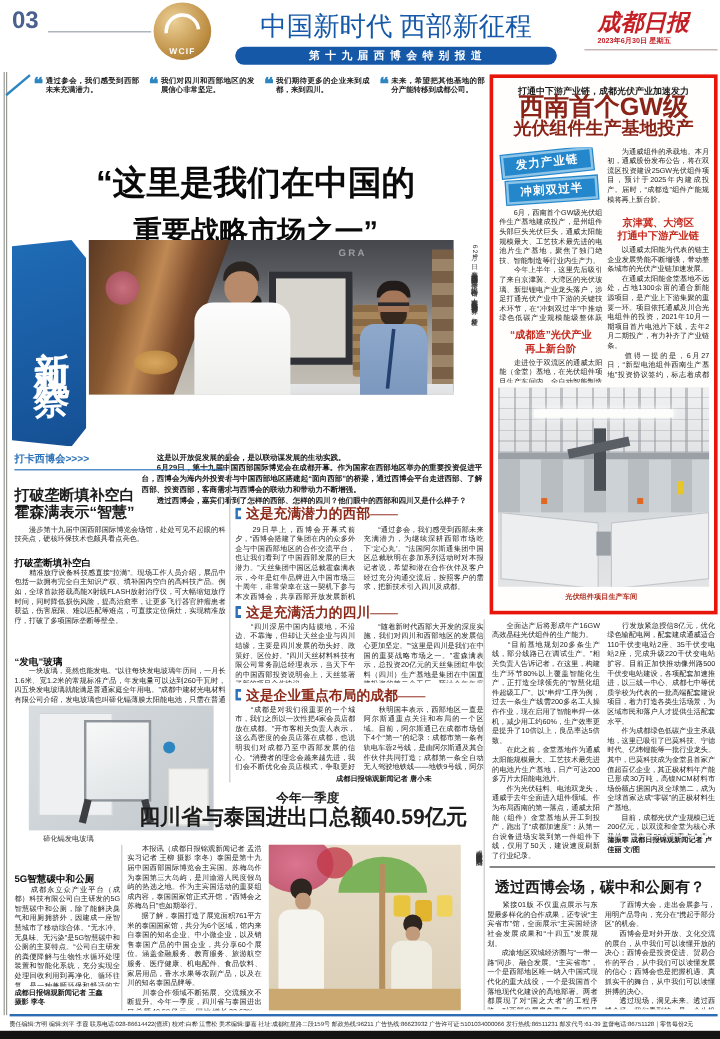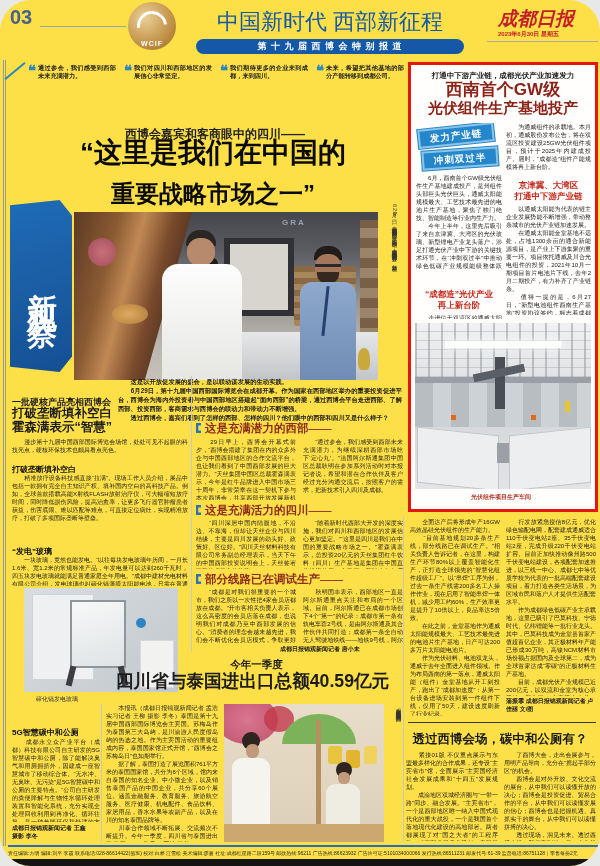--- a/index.html
+++ b/index.html
@@ -1,17 +1,17 @@
 <!DOCTYPE html>
 <html><head>
 <meta charset="utf-8">
 <style>
   html,body{margin:0;padding:0;background:#e8e8e6;}
-  .page{position:relative;width:600px;height:866px;background:#fde047;overflow:hidden;
-        font-family:"Liberation Sans",sans-serif;color:#1c1c1c;border-radius:31px;}
+  .page{position:relative;width:600px;height:866px;background:#ffffff;overflow:hidden;
+        font-family:"Liberation Sans",sans-serif;color:#1c1c1c;}
   .abs{position:absolute;}
   .t{font-size:6px;line-height:8px;color:#1d1d1d;text-align:justify;white-space:pre-line;overflow:hidden;}
   .bold{font-weight:bold;}
   .center{text-align:center;}
   .right{text-align:left;}
   .sec-title{font-size:11.5px;font-weight:bold;color:#8d2a1a;white-space:nowrap;font-family:"Liberation Serif",serif;}
   .sec-title::before{content:"";display:inline-block;width:5px;height:10px;background:#2d72b8;margin-right:4px;
         clip-path:polygon(0 0,100% 0,100% 25%,45% 25%,45% 75%,100% 75%,100% 100%,0 100%);vertical-align:-1px;}
   .subhead{font-size:8px;font-weight:bold;color:#111;text-align:center;}
   .red-sub{font-size:8.5px;font-weight:bold;color:#c5281c;text-align:center;line-height:11px;white-space:pre-line;}
@@ -44,29 +44,28 @@
   <div class="abs" style="left:487px;top:41px;width:111px;border-top:1px solid #b9a5a5;"></div>
 
   <div class="abs" style="left:3px;top:60px;height:786px;border-left:3px double #9a9a94;"></div>
 
   <div class="abs" style="left:2px;top:70px;width:26px;border-top:2px solid #2e86c1;transform:rotate(-40deg);"></div>
   <div class="abs t" style="left:28px;top:64px;width:88px;height:56px;font-weight:600;font-size:6.2px;"><span class="quote-mark">❝</span><span>通过参会，我们感受到西部未来充满潜力。</span></div>
   <div class="abs t" style="left:124px;top:64px;width:88px;height:56px;font-weight:600;font-size:6.2px;"><span class="quote-mark">❝</span><span>我们对四川和西部地区的发展信心非常坚定。</span></div>
   <div class="abs t" style="left:220px;top:64px;width:88px;height:56px;font-weight:600;font-size:6.2px;"><span class="quote-mark">❝</span><span>我们期待更多的企业来到成都，来到四川。</span></div>
   <div class="abs t" style="left:316px;top:64px;width:88px;height:56px;font-weight:600;font-size:6.2px;"><span class="quote-mark">❝</span><span>未来，希望把其他基地的部分产能转移到成都公司。</span></div>
 
-  <div class="abs center bold" style="left:40px;top:126px;width:350px;font-size:12px;color:#222;">西博会嘉宾和客商眼中的四川——</div>
   <div class="abs center" style="left:28px;top:139px;width:370px;font-size:28px;font-weight:700;line-height:27px;color:#0a0a0a;">“这里是我们在中国的</div>
   <div class="abs center" style="left:28px;top:180px;width:370px;font-size:24px;font-weight:900;line-height:27px;color:#0a0a0a;">重要战略市场之一”</div>
 
   <div class="abs" style="left:10px;top:200px;width:62px;height:172px;background:linear-gradient(160deg,#1f6cb6,#154f93);clip-path:polygon(0 3%,80% 0,100% 9%,100% 91%,80% 100%,0 97%);display:flex;align-items:center;justify-content:center;">
     <div style="writing-mode:vertical-rl;color:#fff;font-size:30px;font-weight:900;letter-spacing:12px;transform:skewY(-3deg);">新观察</div>
   </div>
 
-  <div class="photo abs" style="left:74px;top:212px;width:304px;height:168px;background:linear-gradient(#46474d 0%,#5a5b60 22%,#75767a 38%,#9a9894 55%,#b9b5ad 78%,#c7c2b8 100%);">
+  <div class="photo abs" style="left:74px;top:200px;width:304px;height:129px;background:linear-gradient(#46474d 0%,#5a5b60 22%,#75767a 38%,#9a9894 55%,#b9b5ad 78%,#c7c2b8 100%);">
     <div style="left:0;top:0;width:118px;height:100%;background:linear-gradient(105deg,#5c3a24 0%,#8a5a32 28%,#c08954 44%,#7a4a2c 62%,#4a3020 80%);clip-path:polygon(0 0,100% 0,60% 100%,0 100%);"></div>
     <div style="left:14px;top:26px;width:28px;height:28px;border-radius:50%;background:radial-gradient(#d4758a,#a94b62);opacity:.85;"></div>
     <div style="left:38px;top:92px;width:36px;height:20px;border-radius:50%;background:radial-gradient(#e4b365,#b9843c);opacity:.85;"></div>
     <div style="left:150px;top:26px;width:58px;height:66px;background:#d8d5cf;border:6px solid #2f3137;"></div>
     <div style="left:220px;top:54px;width:62px;height:60px;background:repeating-linear-gradient(0deg,#a8865c 0 6px,#8a6a44 6px 12px);border-radius:3px;"></div>
     <div style="left:286px;top:8px;width:18px;height:118px;background:repeating-linear-gradient(0deg,#9c8468 0 10px,#7a5f47 10px 20px);"></div>
     <div style="left:118px;top:120px;width:186px;height:48px;background:linear-gradient(#e6e7e8,#c2c5c8);"></div>
     <div style="left:268px;top:130px;width:14px;height:26px;background:#7fae57;border-radius:45% 45% 30% 30%;"></div>
     <div style="left:284px;top:136px;width:12px;height:22px;background:#c9a83c;border-radius:45% 45% 30% 30%;"></div>
     <div style="left:134px;top:46px;width:10px;height:12px;background:#1f1b18;border-radius:50% 50% 40% 40%;"></div>
@@ -89,27 +88,27 @@
 　　透过西博会，嘉宾们看到了怎样的西部、怎样的四川？他们眼中的西部和四川又是什么样子？</div>
 
   <div class="abs sec-title" style="left:196px;top:421px;">这是充满潜力的西部——</div>
   <div class="abs t" style="left:196px;top:438px;width:100px;height:62px;">　　29日早上，西博会开幕式前夕，“西博会搭建了集团在内的众多外企与中国西部地区的合作交流平台，也让我们看到了中国西部发展的巨大潜力。”天丝集团中国区总裁霍森满表示，今年是红牛品牌进入中国市场三十周年，非常荣幸在这一契机下参与本次西博会，共享西部开放发展新机遇。</div>
   <div class="abs t" style="left:303px;top:438px;width:100px;height:62px;">　　“通过参会，我们感受到西部未来充满潜力，为继续深耕西部市场吃下‘定心丸’。”法国阿尔斯通集团中国区总裁耿明在参加系列活动时对本报记者说，希望和潜在合作伙伴及客户经过充分沟通交流后，按照客户的需求，把新技术引入四川及成都。</div>
 
   <div class="abs sec-title" style="left:196px;top:503px;">这是充满活力的四川——</div>
   <div class="abs t" style="left:196px;top:519px;width:100px;height:50px;">　　“四川深居中国内陆腹地，不沿边、不靠海，但却让天丝企业与四川结缘，主要是四川发展的劲头好、政策好、区位好。”四川天丝材料科技有限公司常务副总经理表示，当天下午的中国西部投资说明会上，天丝签署了新的项目合作协议。</div>
   <div class="abs t" style="left:303px;top:519px;width:100px;height:50px;">　　“随着新时代西部大开发的深度实施，我们对四川和西部地区的发展信心更加坚定。”“这里是四川是我们在中国的重要战略市场之一。”霍森满表示，总投资20亿元的天丝集团红牛饮料（四川）生产基地是集团在中国直接投资的第二个工厂，预计今年年底投产，满产后年产值约50亿元，将主要辐射中国西部地区市场。</div>
 
-  <div class="abs sec-title" style="left:196px;top:572px;">部分线路已在调试生产——</div>
+  <div class="abs sec-title" style="left:196px;top:572px;">这是企业重点布局的成都——</div>
   <div class="abs t" style="left:196px;top:588px;width:100px;height:56px;">　　“成都是对我们很重要的一个城市，我们之所以一次性把4家会员店都放在成都。”开市客相关负责人表示，这么高密度的会员店落在成都，也说明我们对成都乃至中西部发展的信心。“消费者的理念会越来越先进，我们会不断优化会员店模式，争取更好把握成都市场和中西部其他城市消费升级的机遇和规律。”</div>
   <div class="abs t" style="left:303px;top:588px;width:100px;height:56px;">　　秋明国丰表示，西部地区一直是阿尔斯通重点关注和布局的一个区域。目前，阿尔斯通已在成都市场创下4个“第一”的纪录：成都市第一条有轨电车蓉2号线，是由阿尔斯通及其合作伙伴共同打造；成都第一条全自动无人驾驶地铁线——地铁9号线，阿尔斯通提供了无人驾驶技术；西南地区首个全自动驾驶的捷运系统，也是由阿尔斯通旗下合资公司提供；阿尔斯通还将为成都7号线提供车辆牵引系统。这是新一代的列车牵引技术，符合未来绿色交通的发展方向。
 　　“未来，希望把其他基地的部分产能转移到成都公司。”秋明国丰说，下一步将结合成都本土的人才、成本等综合优势，让成都基地不仅服务于成都市场，还能辐射西南和西北市场。</div>
   <div class="abs right bold" style="left:280px;top:645px;width:123px;font-size:6px;">成都日报锦观新闻记者 唐小未</div>
 
-  <div class="abs bold" style="left:12px;top:396px;width:176px;font-size:9px;">一批硬核产品亮相西博会</div>
+  <div class="abs bold" style="left:12px;top:377px;width:176px;font-size:8.5px;color:#2d72b8;border-bottom:1.5px solid #2d72b8;padding-bottom:2px;">打卡西博会&gt;&gt;&gt;&gt;</div>
   <div class="abs" style="left:12px;top:406px;width:176px;font-size:12.5px;font-weight:900;line-height:14px;">打破垄断填补空白</div>
   <div class="abs" style="left:12px;top:420px;width:176px;font-size:12.5px;font-weight:900;line-height:14px;">霍森满表示“智慧”</div>
   <div class="abs t" style="left:12px;top:438px;width:176px;height:24px;">　　漫步第十九届中国西部国际博览会场馆，处处可见不起眼的科技亮点，硬核环保技术也颇具看点亮色。</div>
   <div class="abs subhead" style="left:12px;top:464px;width:176px;text-align:left;">打破垄断填补空白</div>
   <div class="abs t" style="left:12px;top:474px;width:176px;height:70px;">　　精准放疗设备科技感直接“拉满”。现场工作人员介绍，展品中包括一款拥有完全自主知识产权、填补国内空白的高科技产品。例如，全球首款搭载高能X射线FLASH放射治疗仪，可大幅缩短放疗时间，同时降低损伤风险，提高治愈率，让更多飞行器官肿瘤患者获益，伤害底限、难以匹配等难点，可直接定位病灶，实现精准放疗，打破了多项国际垄断等壁垒。</div>
   <div class="abs subhead" style="left:12px;top:546px;width:176px;text-align:left;">“发电”玻璃</div>
   <div class="abs t" style="left:12px;top:556px;width:176px;height:30px;">　　一块玻璃，竟然也能发电。“以往每块发电玻璃年历间，一月长1.6米、宽1.2米的常规标准产品，年发电量可以达到260千瓦时，四五块发电玻璃就能满足普通家庭全年用电。”成都中建材光电材料有限公司介绍，发电玻璃也叫碲化镉薄膜太阳能电池，只需在普通玻璃上沉积一组以碲化镉为主的光电转换材料薄膜，普通玻璃就能从“绝缘体”变成能发电的“导体”，厚度薄、弱光发电，可发电、可遮风挡雨，是兼顾绿色与实用的建筑材料。</div>
 
   <div class="photo abs" style="left:24px;top:588px;width:154px;height:104px;background:linear-gradient(135deg,#d9dde0,#c2c8cd);">
     <div style="left:8px;top:6px;width:60px;height:84px;background:#eef0f1;border:1px solid #cfd4d8;"></div>
@@ -145,29 +144,29 @@
     <div style="left:8px;top:54px;width:38px;height:70px;background:#f6f4ee;border-radius:10px 10px 0 0;"></div>
     <div style="left:112px;top:58px;width:16px;height:16px;background:#2e2420;border-radius:50%;"></div>
     <div style="left:114px;top:68px;width:12px;height:12px;background:#c09a7a;border-radius:45%;"></div>
     <div style="left:102px;top:80px;width:34px;height:58px;background:#efece2;border-radius:9px 9px 0 0;"></div>
     <div style="left:0;top:120px;width:100%;height:18px;background:#caa870;"></div>
   </div>
   <div class="abs vtext" style="left:388px;top:704px;width:14px;height:138px;">观众在泰国国家馆参观选购特色商品</div>
 
   <div class="abs" style="left:408px;top:62px;width:184px;height:444px;border:3px solid #e8150b;background:#fffefc;">
     <div class="abs center bold" style="left:2px;top:6px;width:180px;font-size:7.5px;">打通中下游产业链，成都光伏产业加速发力</div>
-    <div class="abs center" style="left:2px;top:16px;width:180px;font-size:17px;font-weight:900;color:#8a2318;line-height:18px;">西南首个GW级</div>
+    <div class="abs center" style="left:2px;top:16px;width:180px;font-size:21px;font-weight:900;color:#8a2318;line-height:18px;">西南首个GW级</div>
     <div class="abs center" style="left:2px;top:34px;width:180px;font-size:15px;font-weight:900;color:#8a2318;line-height:18px;">光伏组件生产基地投产</div>
 
     <div class="abs" style="left:5px;top:58px;width:86px;height:196px;overflow:hidden;">
       <div class="stamp" style="transform:rotate(-6deg);margin:3px 0 2px 2px;">发力产业链</div>
       <div class="stamp" style="transform:rotate(-4deg);margin:4px 0 6px 6px;">冲刺双过半</div>
       <div class="t" style="height:96px;">　　6月，西南首个GW级光伏组件生产基地建成投产，是州组件头部巨头光伏巨头，通威太阳能规模最大、工艺技术最先进的电池片生产基地，聚焦了独门绝技、智能制造等行业内生产力。
 　　今年上半年，这里先后吸引了来自京津冀、大湾区的光伏玻璃、新型锂电产业龙头落户，涉足打通光伏产业中下游的关键技术环节，在“冲刺双过半”中推动绿色低碳产业规模能级整体跃升，助力成都加快绿色低碳优势产业集群建设。</div>
-      <div class="red-sub" style="margin-top:19px;">“成都造”光伏产业
+      <div class="red-sub" style="margin-top:4px;">“成都造”光伏产业
 再上新台阶</div>
       <div class="t" style="margin-top:3px;">　　走进位于双流区的通威太阳能（金堂）基地，在光伏组件项目生产车间内，全自动智能制造生产线正高速运转，一块块补齐蓝膜的电池片，在智能划焊一体机内稳定运行，经过划焊、拼接、叠压等13道工序后，就变成身价倍增的光伏组件。</div>
     </div>
     <div class="abs" style="left:95px;top:58px;width:85px;height:196px;overflow:hidden;">
       <div class="t" style="height:54px;">　　为通威组件的承载地。本月初，通威股份发布公告，将在双流区投资建设25GW光伏组件项目，预计于2025年内建成投产。届时，“成都造”组件产能规模将再上新台阶。</div>
       <div class="red-sub" style="margin:3px 0;">京津冀、大湾区
 打通中下游产业链</div>
       <div class="t" style="height:110px;">　　以通威太阳能为代表的链主企业发展势能不断增强，带动整条城市的光伏产业链加速发展。
 　　在通威太阳能金堂基地不远处，占地1300余亩的通合新能源项目，是产业上下游集聚的重要一环。项目依托通威及川合光电组件的投资，2021年10月一期项目首片电池片下线，去年2月二期投产，有力补齐了产业链条。
 　　值得一提的是，6月27日，“新型电池组件西南生产基地”投资协议签约，标志着成都在新型锂电产业链建设领域再获突破。基地由广东纳诺新材料科技有限公司投资，达产后可实现年产值25亿元，配套120GW的电芯生产，将进一步壮大全市新型锂电产业链条，吸引相关配套企业落户。</div>

